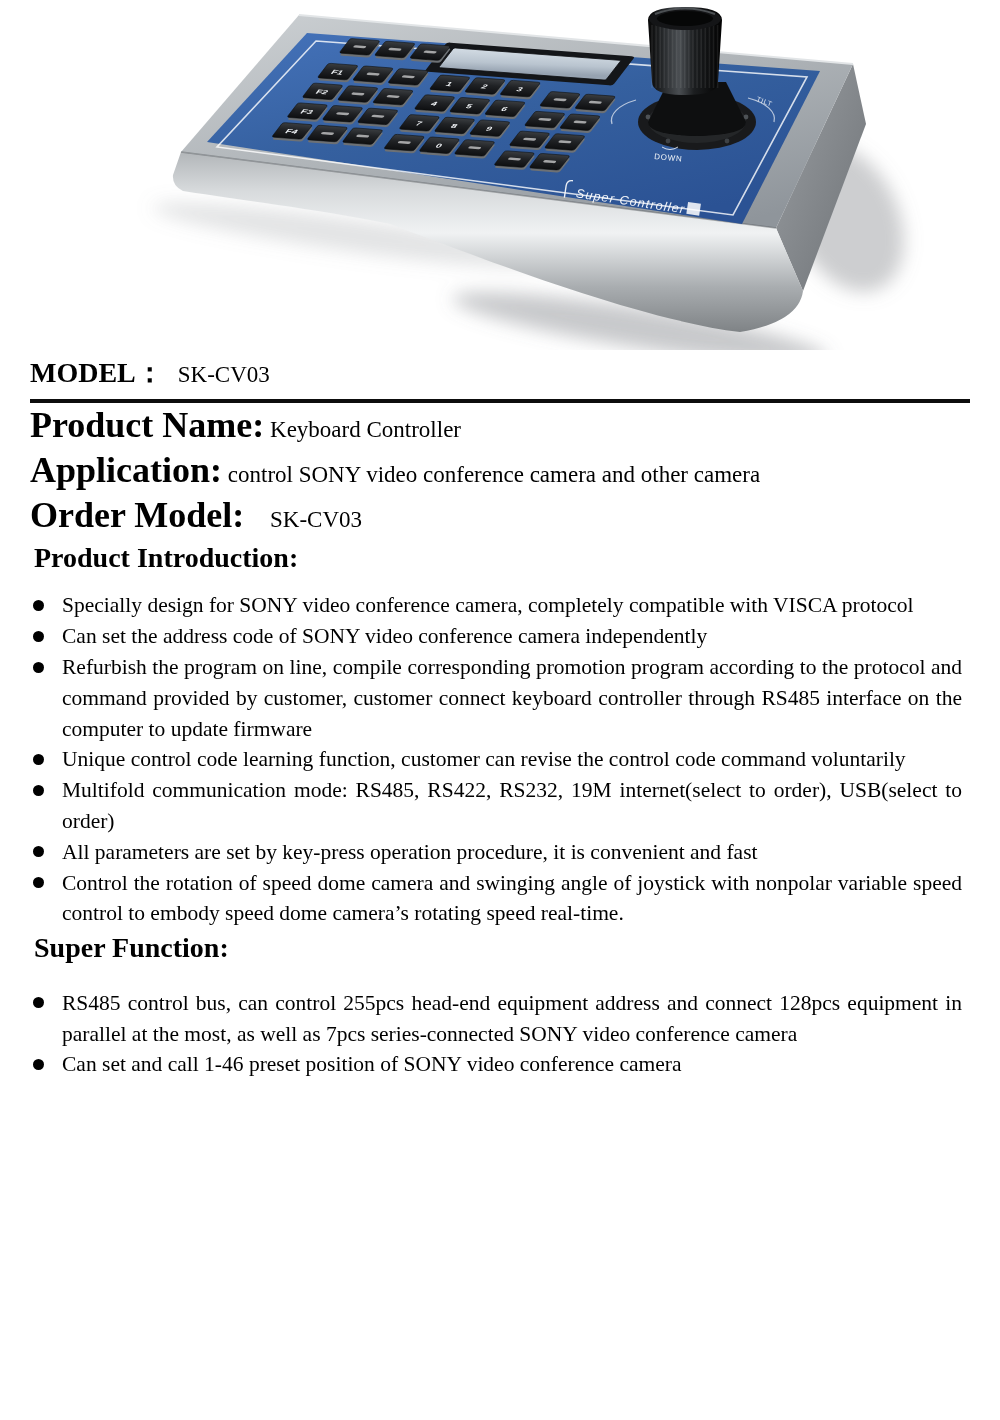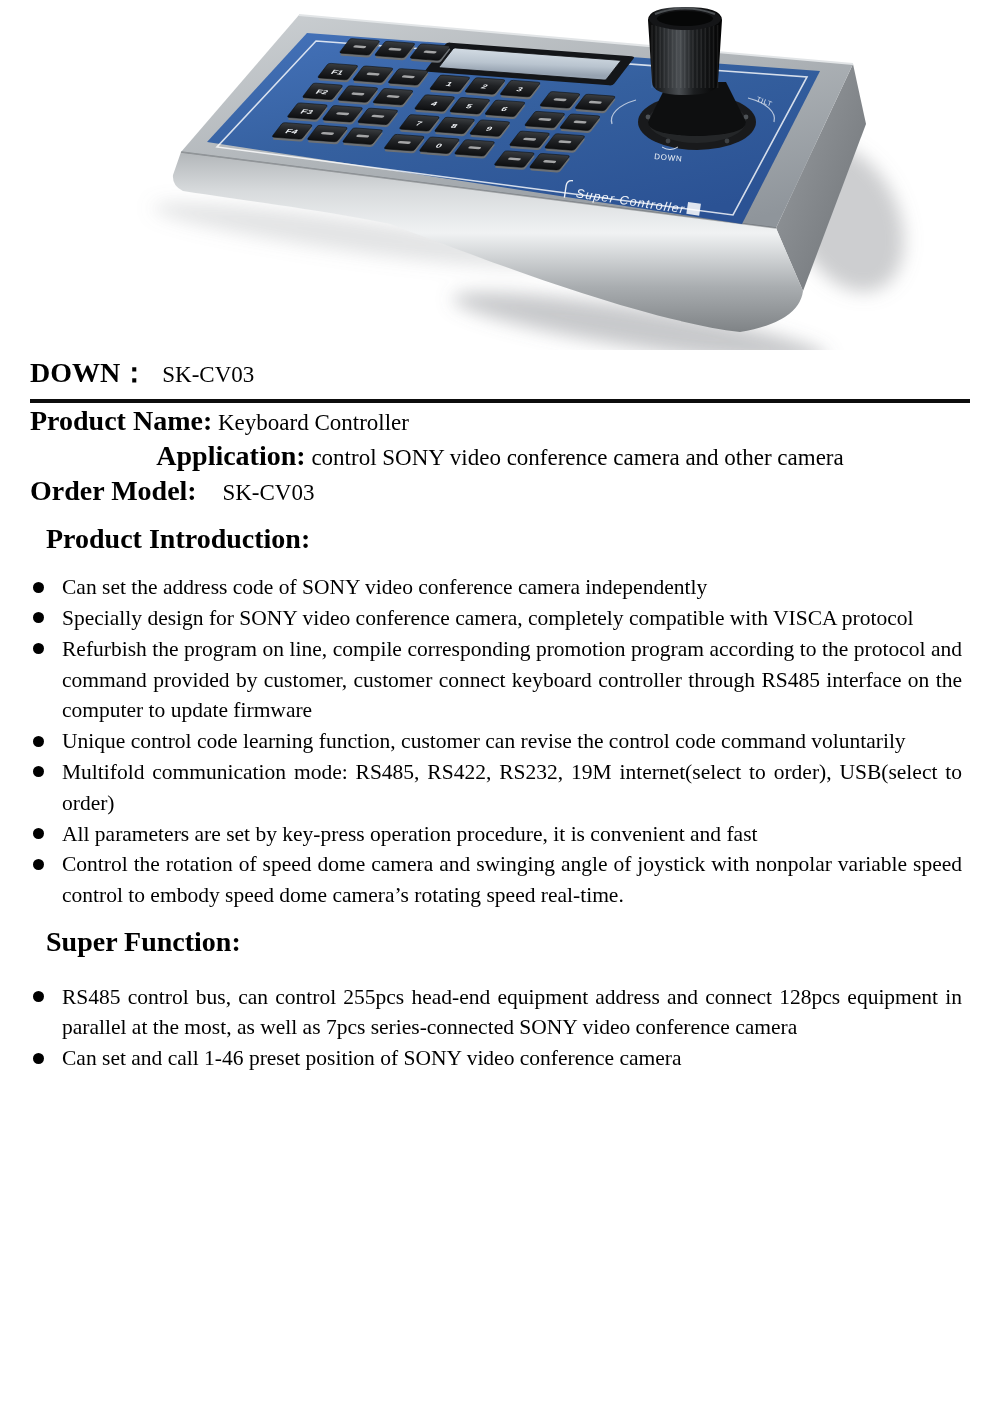--- a/index.html
+++ b/index.html
@@ -18,27 +18,27 @@
   
   .doc { padding: 0 30px; }
 
   .model-line { margin: 8px 0 0 0; font-size: 28px; line-height: 1.06; font-weight: normal; }
   .model-line .lbl { font-weight: bold; }
   .model-line .val { font-size: 23px; margin-left: 14px; }
 
   .rule { height: 4px; background: #0d0d0d; border: none; margin: 11px 0 0 0; }
 
   p.field { margin: 0; font-size: 23px; line-height: 1.26; }
-  p.field .lbl { font-weight: bold; font-size: 28px; }
+  p.field .lbl { font-weight: bold; font-size: 36px; }
   .field-product-name { margin-top: 18px; }
-  .field-application  { margin-top: 63px; text-align: center; }
+  .field-application  { margin-top: 63px; }
   .field-order-model  { margin-top: 62px; }
   .field-order-model .val { margin-left: 20px; }
 
-  h2.section-title { margin: 16px; font-size: 28px; font-weight: bold; line-height: 1.06; }
+  h2.section-title { margin: 4px; font-size: 28px; font-weight: bold; line-height: 1.06; }
   .section-title-1 { margin-top: 65px; }
   .section-title-2 { margin-top: 44px; }
 
   ul.bullets { list-style: none; margin: 18px 0 0 0; padding: 0; }
   ul.bullets-2 { margin-top: 25px; }
   ul.bullets li {
     position: relative;
     padding-left: 32px; padding-right: 8px;
     font-size: 21.5px; line-height: 30.8px;
     text-align: justify;
@@ -344,21 +344,21 @@
         <path d="M571,181 Q565,181 565,187 L565,199" stroke="rgba(255,255,255,0.9)" stroke-width="1.4" fill="none"></path>
         <text x="576" y="197" font-size="12.5" font-style="italic" letter-spacing="1.2" fill="rgba(255,255,255,0.92)" font-family="'Liberation Sans',sans-serif">Super Controller</text>
         <rect x="688" y="185" width="13" height="12" fill="rgba(255,255,255,0.85)"></rect>
       </g>
     </svg>
   </figure>
 
   <div class="doc">
 
     <h1 class="model-line">
-      <span class="lbl">DOWN：</span><span class="val">SK-CV03</span>
+      <span class="lbl">MODEL：</span><span class="val">SK-CV03</span>
     </h1>
 
     <hr class="rule">
 
     <p class="field field-product-name">
       <span class="lbl">Product Name:</span>
       <span class="val">Keyboard Controller</span>
     </p>
 
     <p class="field field-application">
@@ -366,22 +366,22 @@
       <span class="val">control SONY video conference camera and other camera</span>
     </p>
 
     <p class="field field-order-model">
       <span class="lbl">Order Model:</span>
       <span class="val">SK-CV03</span>
     </p>
 
     <h2 class="section-title section-title-1">Product Introduction:</h2>
     <ul class="bullets bullets-1">
+      <li>Specially design for SONY video conference camera, completely compatible with VISCA protocol</li>
       <li>Can set the address code of SONY video conference camera independently</li>
-      <li>Specially design for SONY video conference camera, completely compatible with VISCA protocol</li>
       <li>Refurbish the program on line, compile corresponding promotion program according to the protocol and command provided by customer, customer connect keyboard controller through RS485 interface on the computer to update firmware</li>
       <li>Unique control code learning function, customer can revise the control code command voluntarily</li>
       <li>Multifold communication mode: RS485, RS422, RS232, 19M internet(select to order), USB(select to order)</li>
       <li>All parameters are set by key-press operation procedure, it is convenient and fast</li>
       <li>Control the rotation of speed dome camera and swinging angle of joystick with nonpolar variable speed control to embody speed dome camera’s rotating speed real-time.</li>
     </ul>
 
     <h2 class="section-title section-title-2">Super Function:</h2>
     <ul class="bullets bullets-2">
       <li>RS485 control bus, can control 255pcs head-end equipment address and connect 128pcs equipment in parallel at the most, as well as 7pcs series-connected SONY video conference camera</li>

